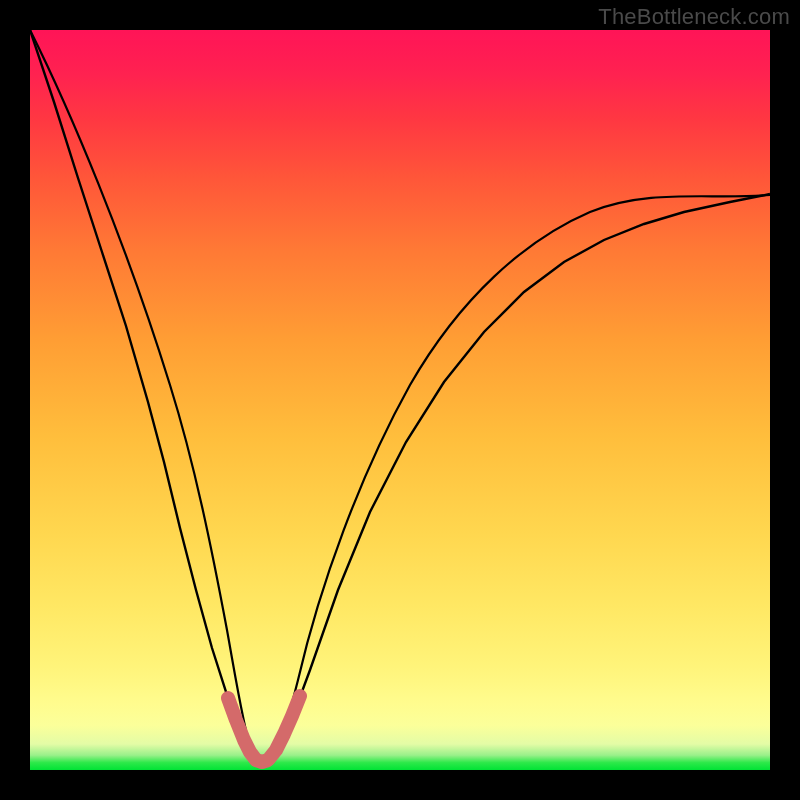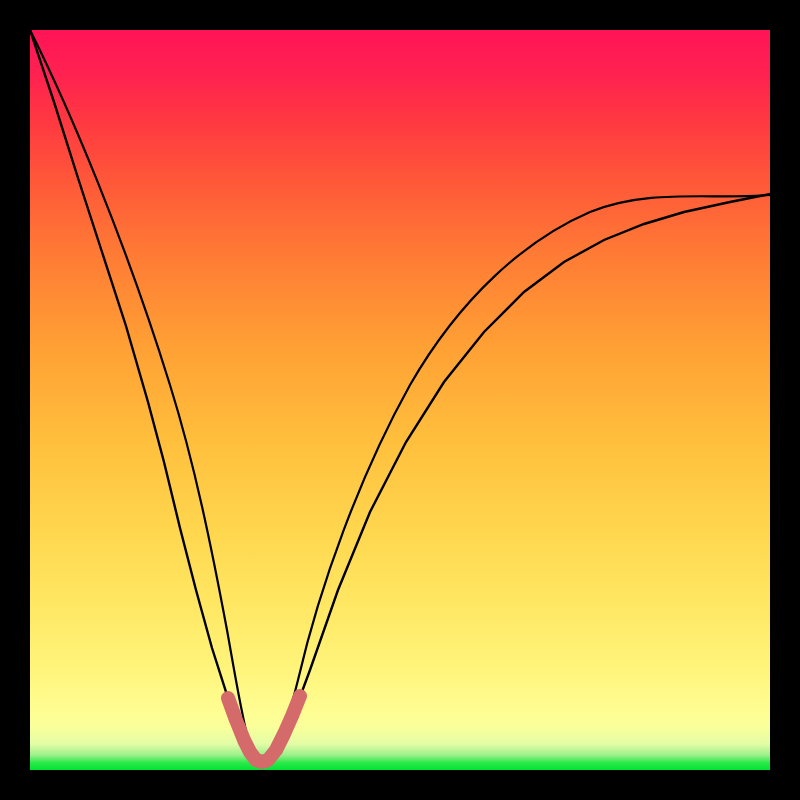--- a/index.html
+++ b/index.html
@@ -63,20 +63,21 @@
     right: 10px;
     color: #4a4a4a;
     font-size: 22px;
     letter-spacing: 0.2px;
   }
 </style>
 </head>
 <body>
 
 <div class="frame">
+  <div class="watermark">TheBottleneck.com</div>
 
   <div class="plot-area">
     <div class="gradient-bg"></div>
 
     <svg class="curves" viewBox="0 0 740 740" preserveAspectRatio="none">
 
       <path fill="none" stroke="#000" stroke-width="2.2" d="M 0 0
                C 40 80, 95 210, 140 355
                C 165 435, 182 520, 197 600
                C 206 650, 214 700, 222 724

